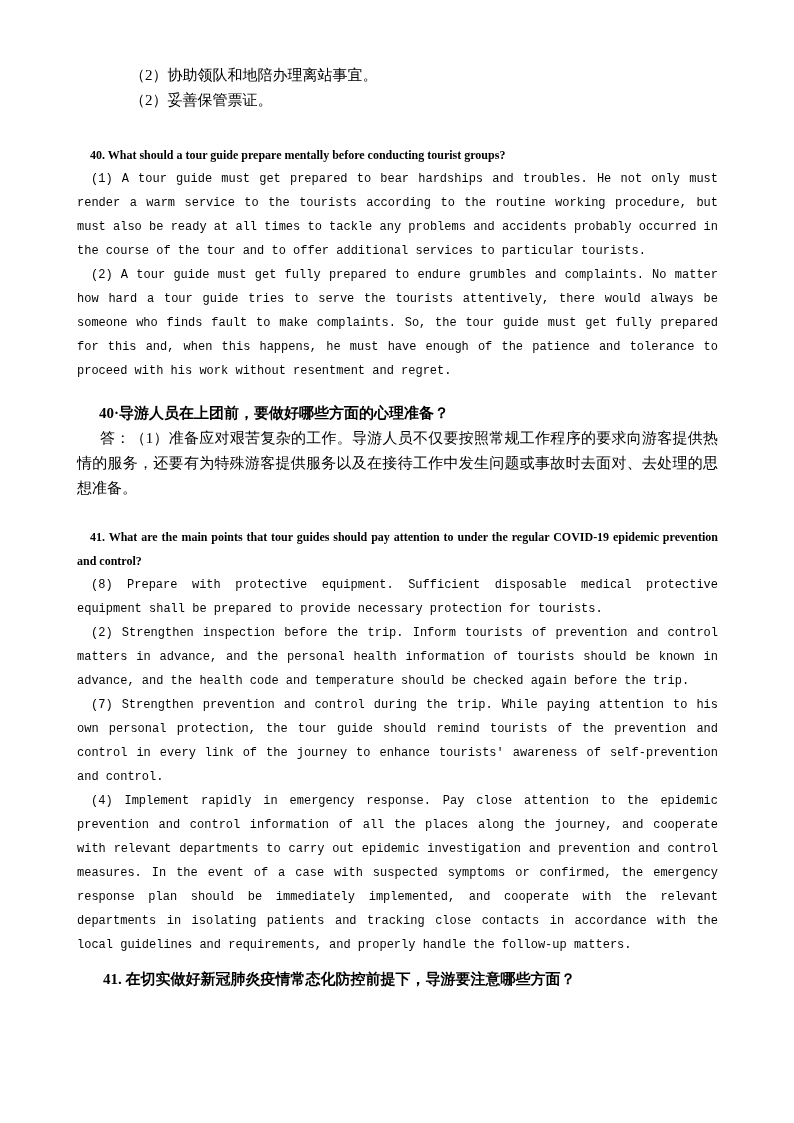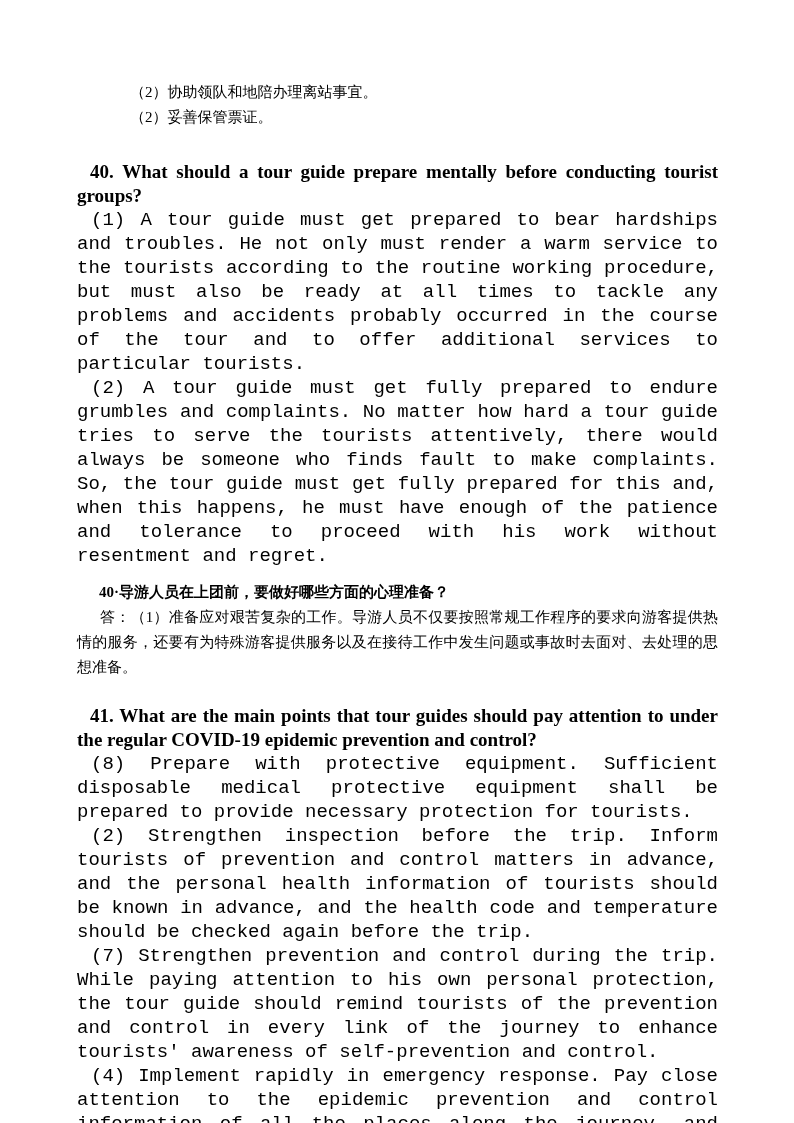--- a/index.html
+++ b/index.html
@@ -8,39 +8,39 @@
     height: 1123px;
     background: #ffffff;
     color: #000000;
     font-family: "Liberation Serif", "DejaVu Serif", serif;
     overflow: hidden;
   }
   .page {
     box-sizing: border-box;
     width: 794px;
     height: 956px;
-    padding: 80px 76px 0 77px;
+    padding: 63px 76px 0 77px;
   }
   p { margin: 0; }
   .zh {
     font-size: 15px;
     line-height: 25px;
     text-align: justify;
     text-justify: inter-ideograph;
   }
   .en {
-    font-size: 19px;
+    font-size: 12px;
     line-height: 24px;
     text-align: justify;
   }
   .bold { font-weight: bold; }
   .intro-line { text-indent: 53px; }
   .h-en40 { margin-top: 30px; text-indent: 13px; }
   .p-en { text-indent: 14px; font-family: Liberation Mono, monospace; }
-  .h-zh40 { margin-top: 12px; text-indent: 22px; }
+  .h-zh40 { margin-top: 18px; text-indent: 22px; }
   .p-zh-first { text-indent: 23px; }
   .p-zh-deep { text-indent: 41px; }
   .h-en41 { margin-top: 24px; text-indent: 13px; }
   .h-zh41 { margin-top: 10px; text-indent: 26px; }
 </style>
 </head>
 <body>
 
 <div class="page">
 

